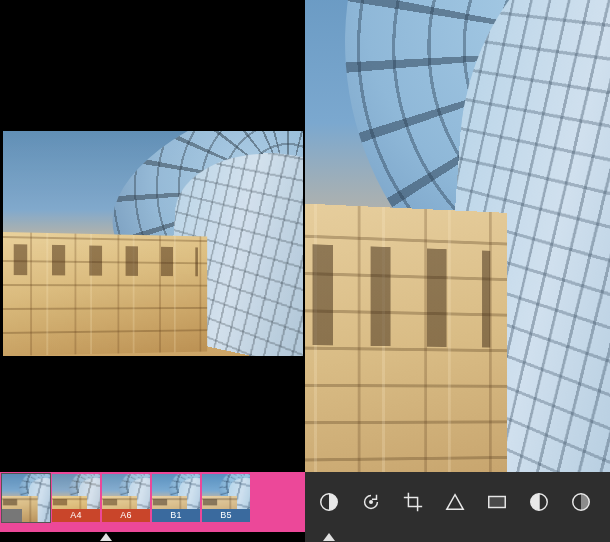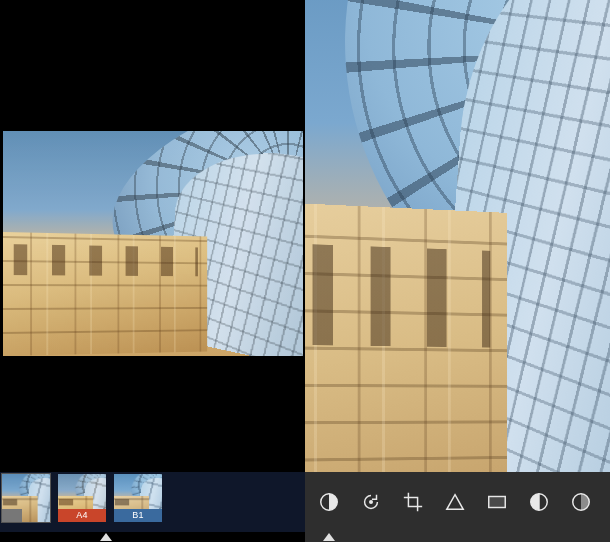--- a/index.html
+++ b/index.html
@@ -125,23 +125,23 @@
     position:absolute;
     inset:0;
     background: linear-gradient(rgba(255,180,80,.12), rgba(200,120,40,.18));
     mix-blend-mode: soft-light;
   }
 
   
   .filter-strip {
     height: 60px;
     display: flex;
-    background: #0f172a;
+    background: #ec4899;
     padding: 2px 0 0 2px;
-    gap: 8px;
+    gap: 2px;
     overflow: hidden;
   }
   .filter-thumb {
     width: 48px;
     height: 48px;
     position: relative;
     flex-shrink: 0;
     cursor: pointer;
     overflow: hidden;
   }
@@ -244,31 +244,49 @@
       <div class="scene">
           <div class="dome"></div>
           <div class="barrel"></div>
           <div class="facade"></div>
           <div class="warm-filter"></div>
         </div>
       <div class="filter-label">A4</div>
     </div>
 
 
+    <div class="filter-thumb t-a6">
+      <div class="scene">
+          <div class="dome"></div>
+          <div class="barrel"></div>
+          <div class="facade"></div>
+          <div class="warm-filter"></div>
+        </div>
+      <div class="filter-label">A6</div>
+    </div>
 
     <div class="filter-thumb t-b1">
       <div class="scene">
           <div class="dome"></div>
           <div class="barrel"></div>
           <div class="facade"></div>
           <div class="warm-filter"></div>
         </div>
       <div class="filter-label blue">B1</div>
     </div>
 
+    <div class="filter-thumb t-b5">
+      <div class="scene">
+          <div class="dome"></div>
+          <div class="barrel"></div>
+          <div class="facade"></div>
+          <div class="warm-filter"></div>
+        </div>
+      <div class="filter-label blue">B5</div>
+    </div>
 
   </div>
   <div class="indicator-row">
     <div class="tri-up"></div>
   </div>
 </div>
 
 <div class="right-panel">
   <div class="preview-area">
     <div class="right-image">

